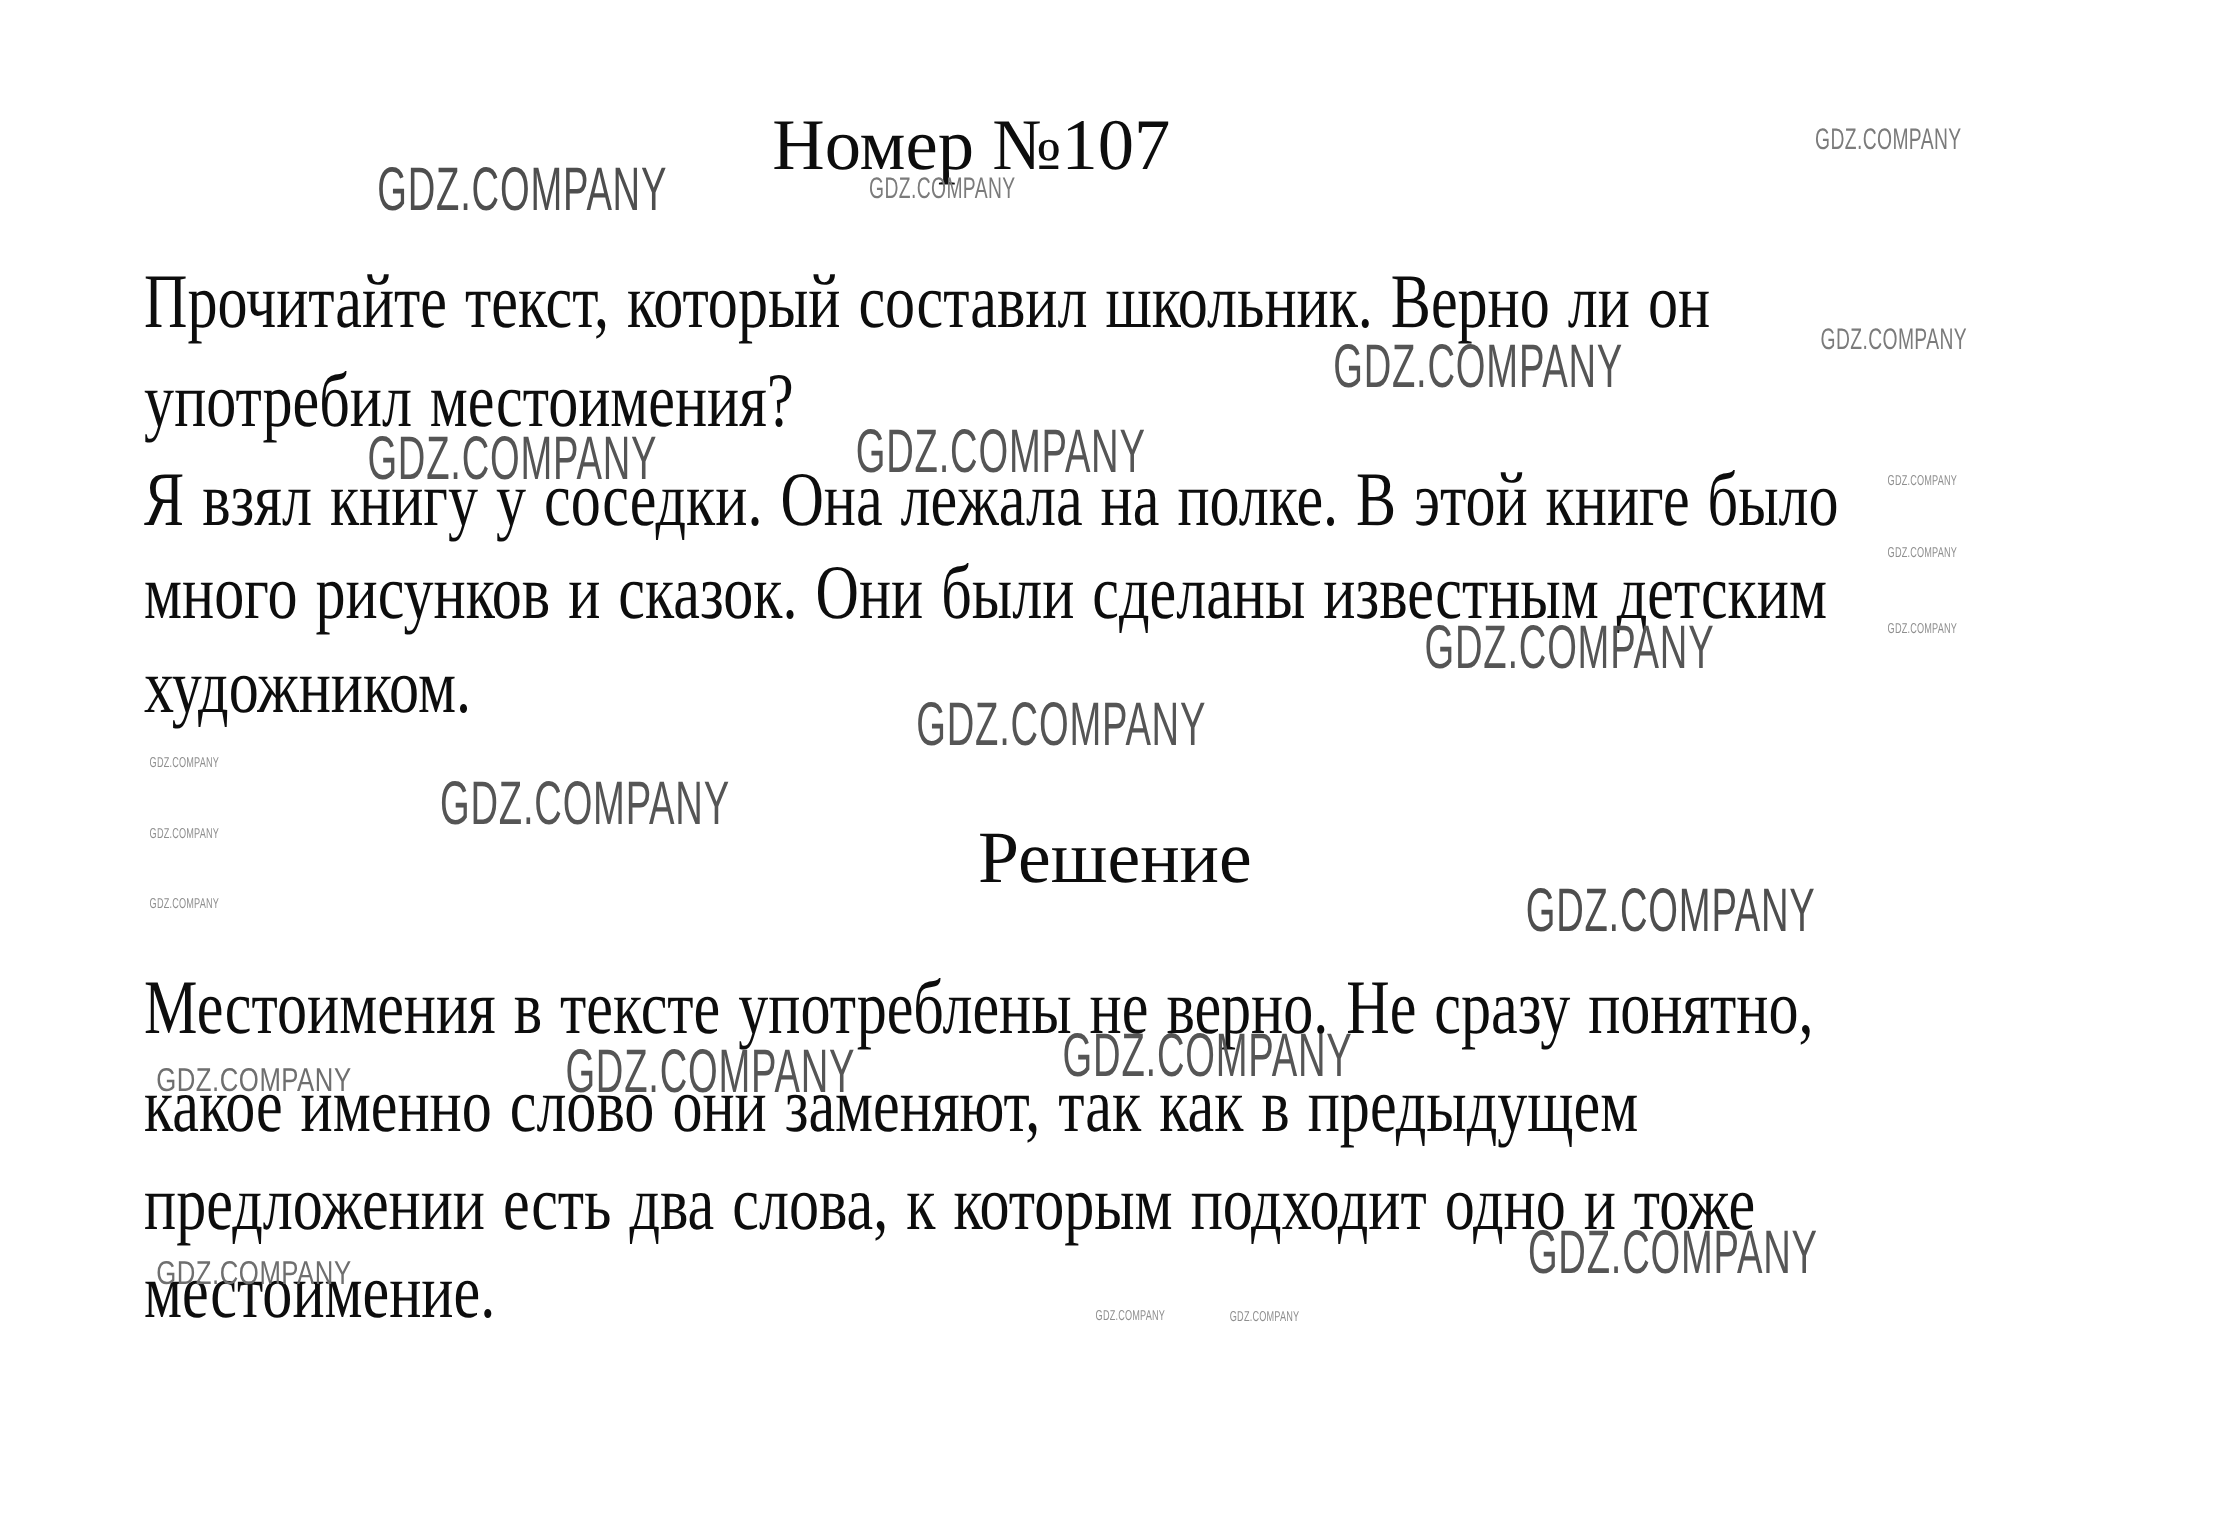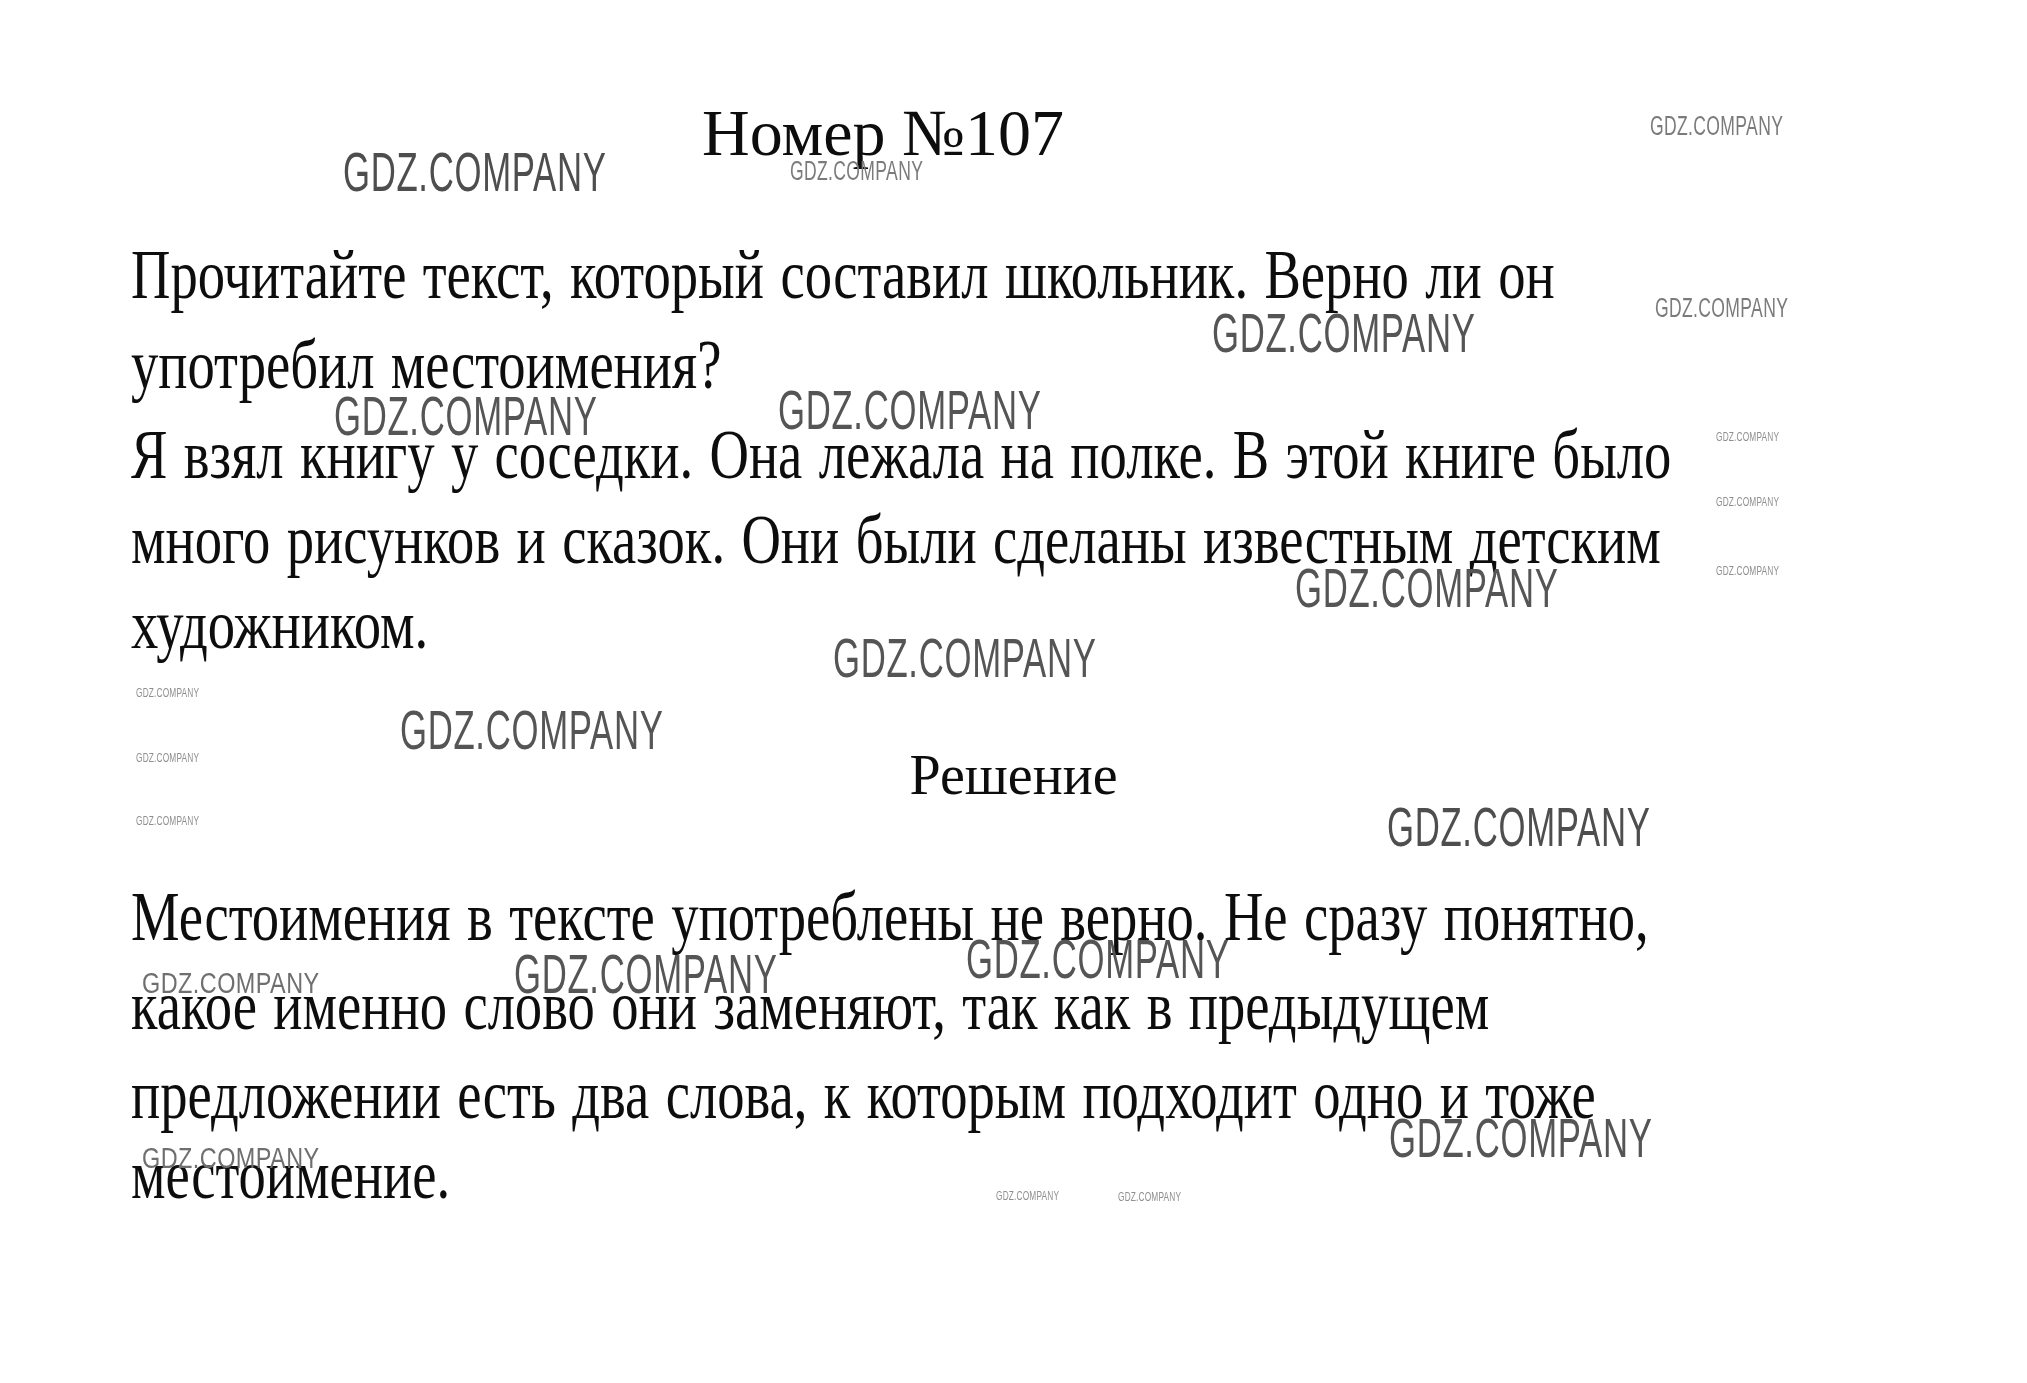--- a/index.html
+++ b/index.html
@@ -28,21 +28,21 @@
     line-height:1;
     white-space:nowrap;
     transform:scaleX(0.78);
     transform-origin:0 0;
     word-spacing:0.05em;
   }
   .solution-heading{
     position:absolute;
     left:0; top:747px; width:2027px;
     text-align:center;
-    font-size:56px;
+    font-size:67px;
     line-height:1;
     white-space:nowrap;
   }
   
   .wm{
     position:absolute;
     font-family:"Liberation Sans", sans-serif;
     line-height:1;
     white-space:nowrap;
     transform-origin:0 0;

